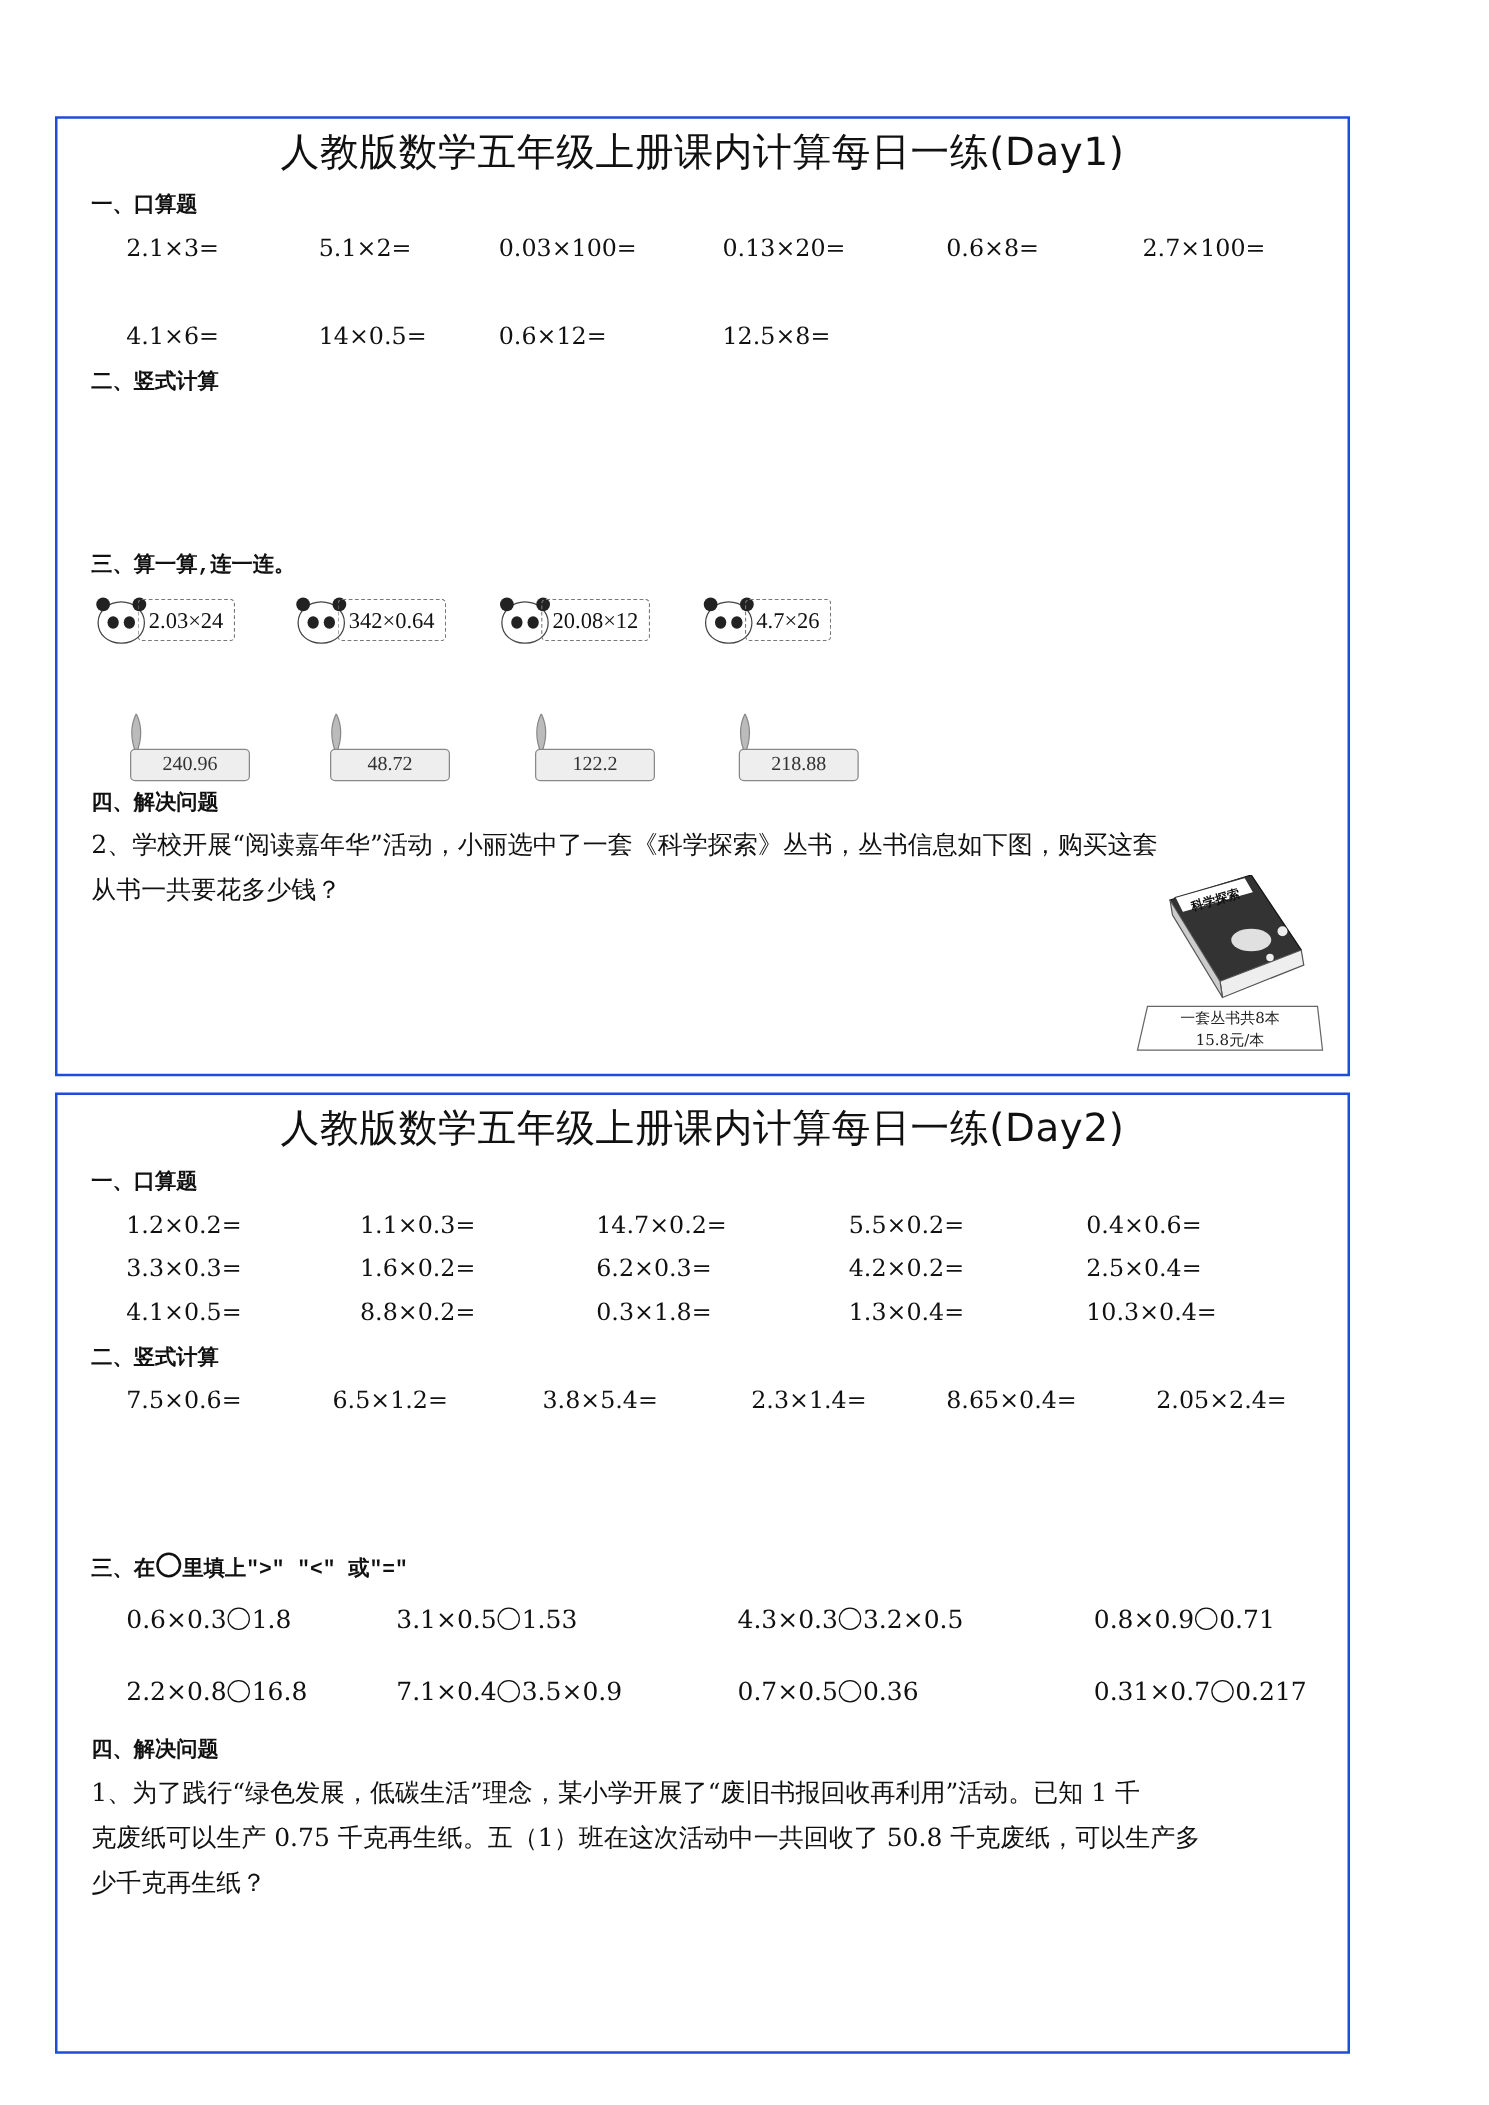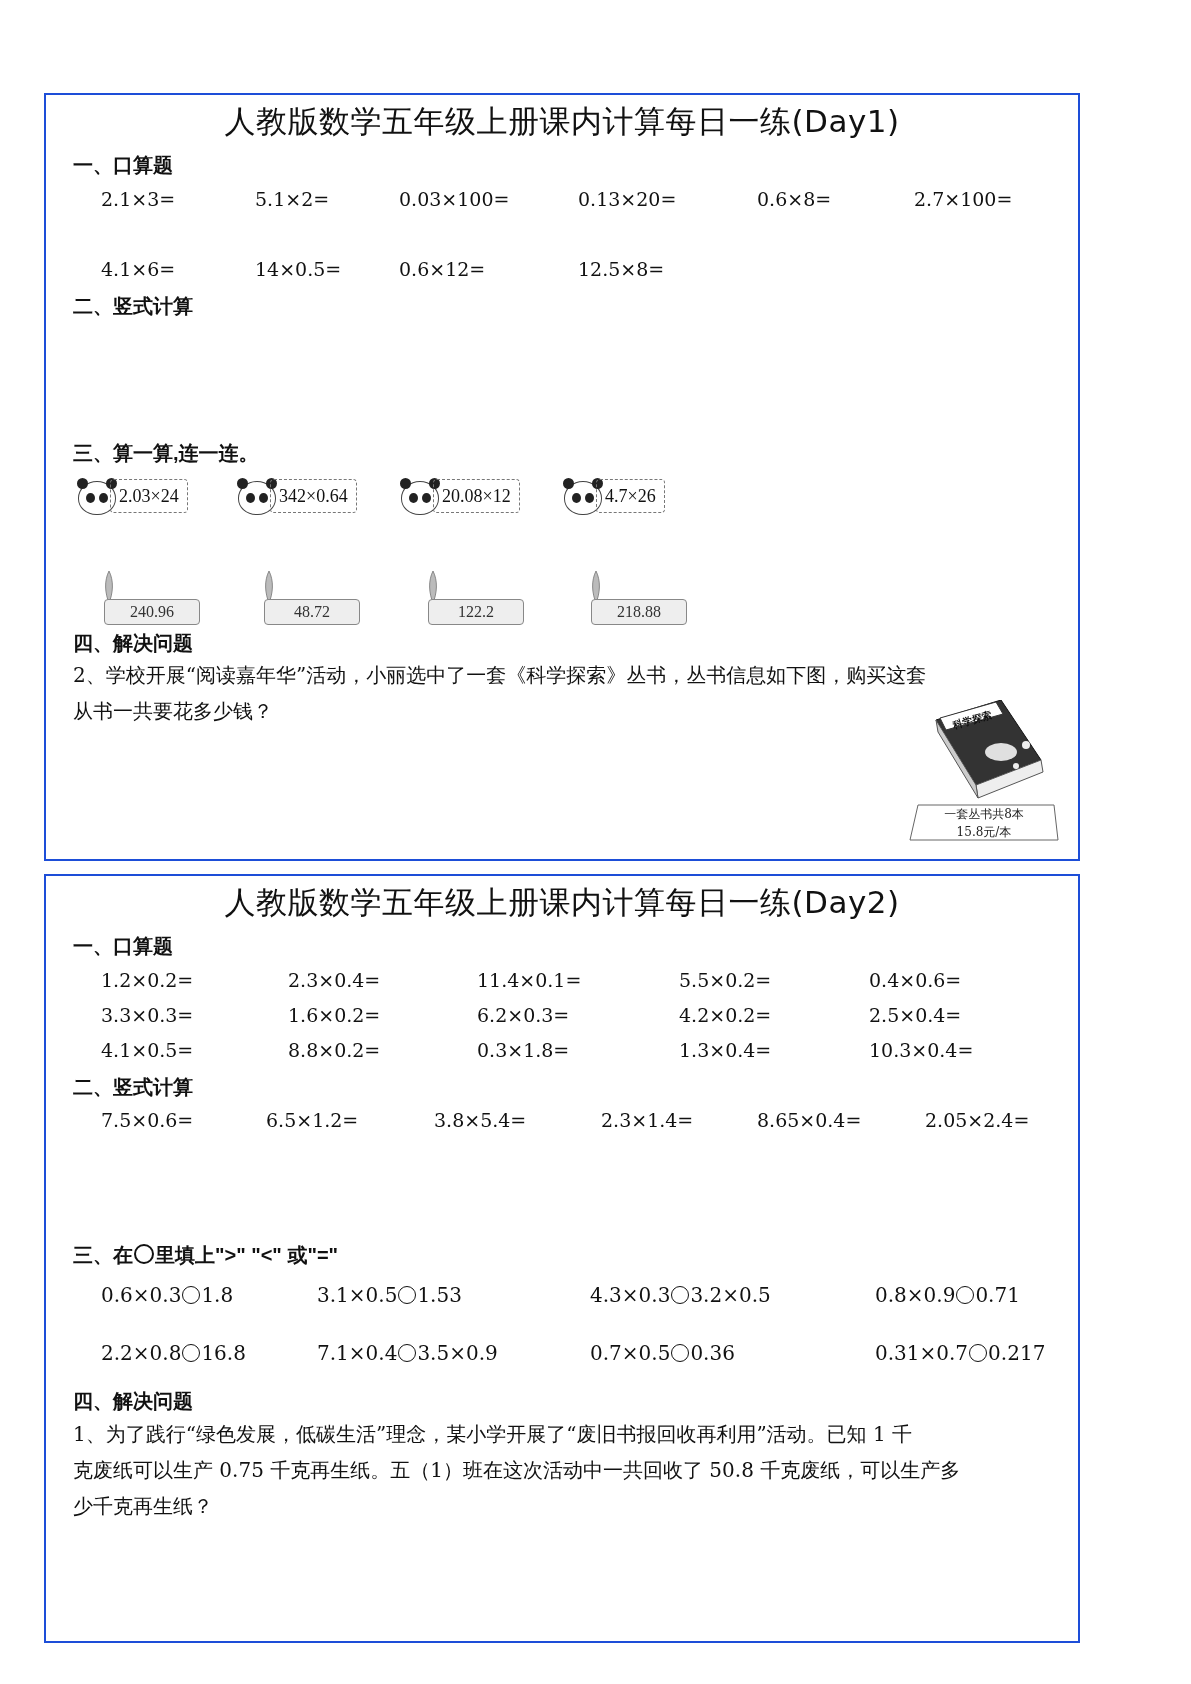--- a/index.html
+++ b/index.html
@@ -1,21 +1,21 @@
 <!DOCTYPE html>
 <html><head>
 <meta charset="utf-8">
 <style>
   html,body{margin:0;padding:0;background:#fff;}
   body{width:1191px;height:1684px;position:relative;overflow:hidden;font-family:"DejaVu Serif","Liberation Serif",serif;color:#111;}
   .sheet{position:absolute;left:44px;width:1036px;border:2px solid #1d4ed8;box-sizing:border-box;}
   #day1{top:93px;height:768px;}
   #day2{top:874px;height:769px;}
   .title{position:absolute;left:0;right:0;text-align:center;font-family:"DejaVu Sans","Liberation Sans",sans-serif;font-size:31px;top:6px;letter-spacing:0.5px;}
-  .sec{position:absolute;left:27px;font-family:Liberation Sans, sans-serif;font-weight:bold;font-size:20px;}
+  .sec{position:absolute;left:27px;font-family:Liberation Mono, monospace;font-weight:bold;font-size:17px;}
   .row{position:absolute;left:0;right:0;height:30px;margin-left:28px;}
   .cell{position:absolute;font-size:19px;white-space:nowrap;}
   .q{position:absolute;left:27px;right:30px;font-size:20px;line-height:36px;}
   
   .panda{position:absolute;height:36px;}
   .panda .face{position:absolute;left:0;top:2px;width:36px;height:32px;border:1.5px solid #444;border-radius:50% 50% 48% 48%;background:#fff;}
   .panda .ear{position:absolute;top:-4px;width:11px;height:11px;border-radius:50%;background:#222;}
   .panda .eye{position:absolute;top:11px;width:9px;height:10px;border-radius:50%;background:#222;}
   .panda .box{position:absolute;left:32px;top:0;height:32px;border:1.5px dashed #777;border-radius:4px;padding:0 8px 0 8px;font-size:18px;line-height:32px;white-space:nowrap;font-family:"Liberation Serif",serif;}
   .leaf{position:absolute;}
@@ -135,22 +135,22 @@
     </svg>
   </div>
 </div>
 
 <div class="sheet" id="day2">
   <div class="title">人教版数学五年级上册课内计算每日一练(Day2)</div>
 
   <div class="sec" style="top:57px">一、口算题</div>
   <div class="row" style="top:93px">
     <span class="cell" style="left:27px">1.2×0.2=</span>
-    <span class="cell" style="left:214px">2.3×0.4=</span>
-    <span class="cell" style="left:403px">11.4×0.1=</span>
+    <span class="cell" style="left:214px">1.1×0.3=</span>
+    <span class="cell" style="left:403px">14.7×0.2=</span>
     <span class="cell" style="left:605px">5.5×0.2=</span>
     <span class="cell" style="left:795px">0.4×0.6=</span>
   </div>
   <div class="row" style="top:128px">
     <span class="cell" style="left:27px">3.3×0.3=</span>
     <span class="cell" style="left:214px">1.6×0.2=</span>
     <span class="cell" style="left:403px">6.2×0.3=</span>
     <span class="cell" style="left:605px">4.2×0.2=</span>
     <span class="cell" style="left:795px">2.5×0.4=</span>
   </div>

